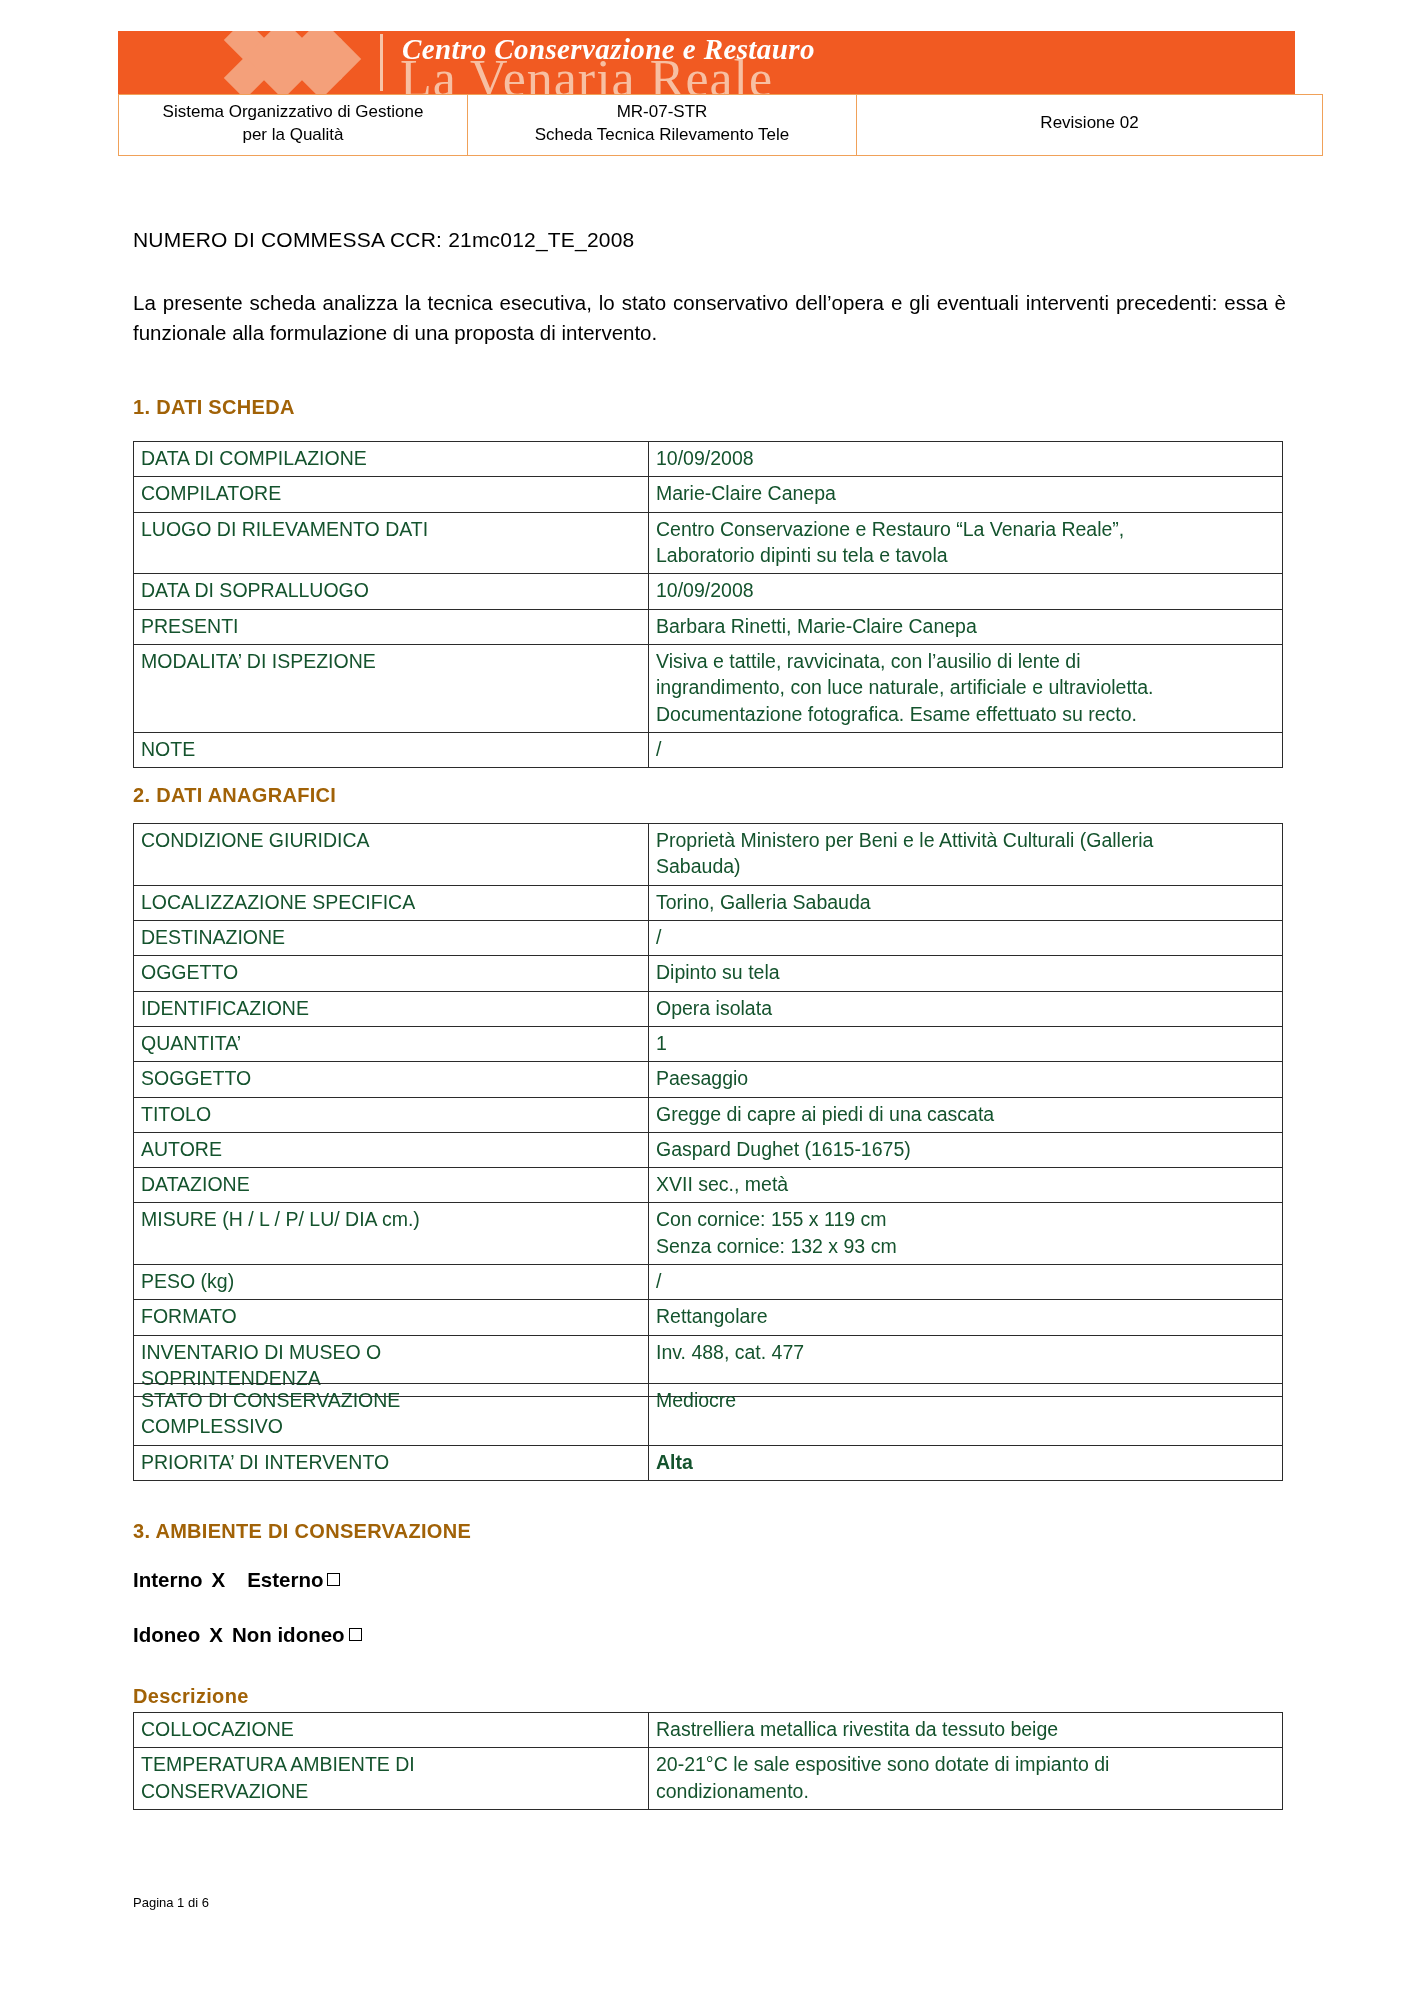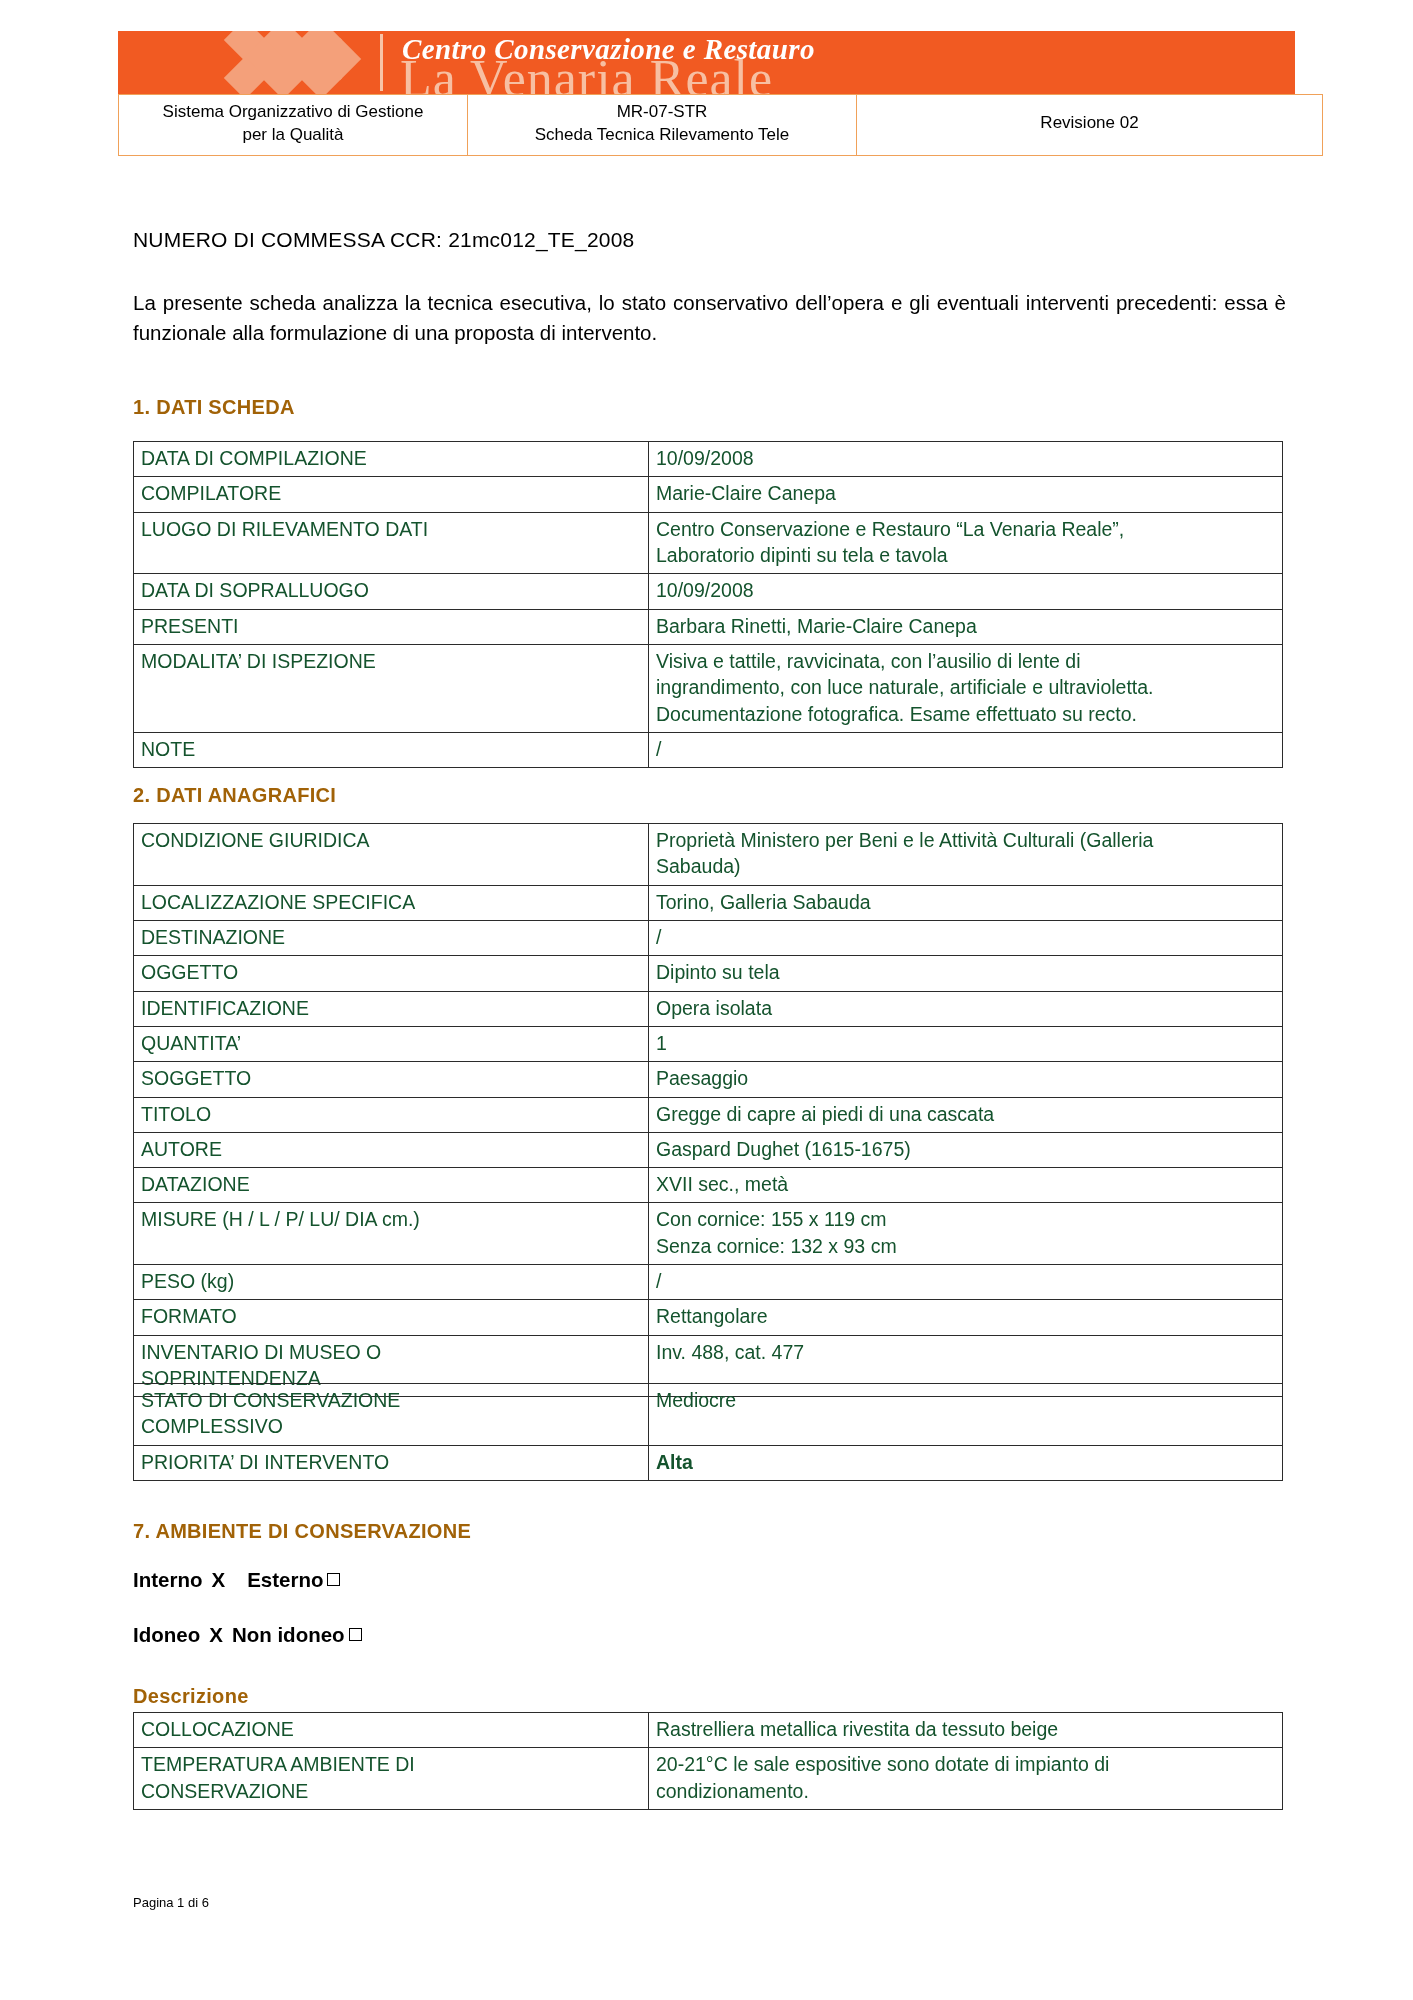--- a/index.html
+++ b/index.html
@@ -364,21 +364,21 @@
       </td>
       <td>Mediocre</td>
     </tr>
     <tr>
       <td class="k">PRIORITA’ DI INTERVENTO</td>
       <td class="bold">Alta</td>
     </tr>
   </tbody>
     </table>
 
-  <div class="sec-head" id="sec3-head">7. AMBIENTE DI CONSERVAZIONE</div>
+  <div class="sec-head" id="sec3-head">3. AMBIENTE DI CONSERVAZIONE</div>
 
   <div class="chk-line" id="chk-line-1">
     <span>Interno</span><span class="gap-sm"></span><span>X</span><span class="gap-lg"></span><span>Esterno</span><span class="box-glyph"></span>
   </div>
 
   <div class="chk-line" id="chk-line-2">
     <span>Idoneo</span><span class="gap-sm"></span><span>X</span><span class="gap-sm"></span><span>Non idoneo</span><span class="box-glyph"></span>
   </div>
 
   <div class="sec-head" id="desc-head">Descrizione</div>

